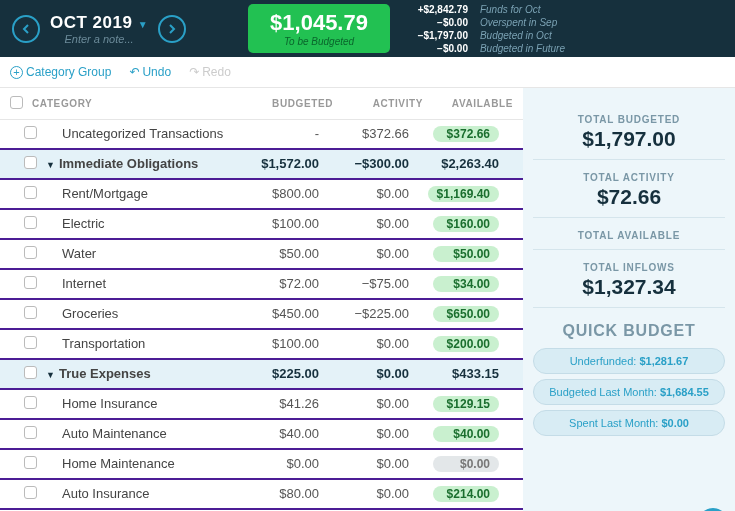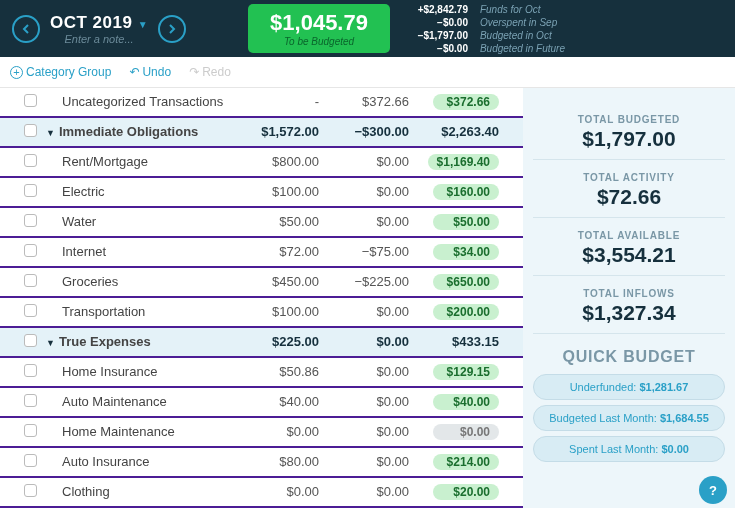--- a/index.html
+++ b/index.html
@@ -103,20 +103,27 @@
     <span>Undo</span>
   </div>
   <div class="tool disabled">
     <span>↷</span>
     <span>Redo</span>
   </div>
 </div>
 
 <div class="main">
   <div class="grid">
+    <div class="grid-head">
+      <span class="col-cb"><span class="cb"></span></span>
+      <span class="col-name">CATEGORY</span>
+      <span class="col-num">BUDGETED</span>
+      <span class="col-num">ACTIVITY</span>
+      <span class="col-num">AVAILABLE</span>
+    </div>
     <div id="rows">
         <div class="row">
           <span class="col-cb"><span class="cb"></span></span>
           <span class="name indent">Uncategorized Transactions</span>
           <span class="num">-</span>
           <span class="num">$372.66</span>
           <span class="avail"><span class="pill green">$372.66</span></span>
         </div>
         <div class="row group">
           <span class="col-cb"><span class="cb"></span></span>
@@ -170,21 +177,21 @@
         <div class="row group">
           <span class="col-cb"><span class="cb"></span></span>
           <span class="name"><span class="caret">▼</span>True Expenses</span>
           <span class="num">$225.00</span>
           <span class="num">$0.00</span>
           <span class="num">$433.15</span>
         </div>
         <div class="row">
           <span class="col-cb"><span class="cb"></span></span>
           <span class="name indent">Home Insurance</span>
-          <span class="num">$50.86</span>
+          <span class="num">$41.26</span>
           <span class="num">$0.00</span>
           <span class="avail"><span class="pill green">$129.15</span></span>
         </div>
         <div class="row">
           <span class="col-cb"><span class="cb"></span></span>
           <span class="name indent">Auto Maintenance</span>
           <span class="num">$40.00</span>
           <span class="num">$0.00</span>
           <span class="avail"><span class="pill green">$40.00</span></span>
         </div>
@@ -213,21 +220,20 @@
   </div>
 
   <div class="side">
     <div class="stat-lbl">TOTAL BUDGETED</div>
     <div class="stat-val">$1,797.00</div>
     <hr>
     <div class="stat-lbl">TOTAL ACTIVITY</div>
     <div class="stat-val">$72.66</div>
     <hr>
     <div class="stat-lbl">TOTAL AVAILABLE</div>
-    <div class="stat-val">$3,554.21</div>
     <hr>
     <div class="stat-lbl">TOTAL INFLOWS</div>
     <div class="stat-val">$1,327.34</div>
     <hr>
     <div class="qb-title">QUICK BUDGET</div>
     <div class="qb-btn"><span>Underfunded: </span><span class="qb-amt">$1,281.67</span></div>
     <div class="qb-btn"><span>Budgeted Last Month: </span><span class="qb-amt">$1,684.55</span></div>
     <div class="qb-btn"><span>Spent Last Month: </span><span class="qb-amt">$0.00</span></div>
     <div class="help-fab">?</div>
   </div>

